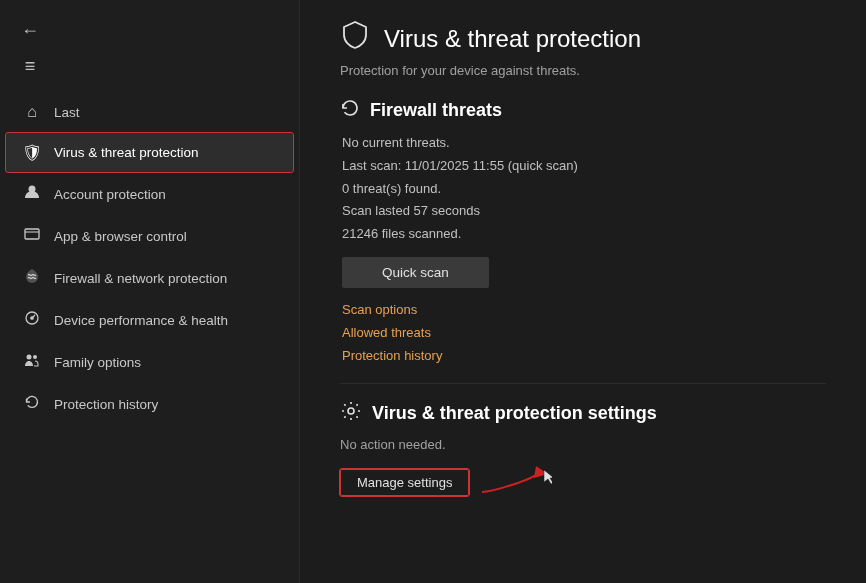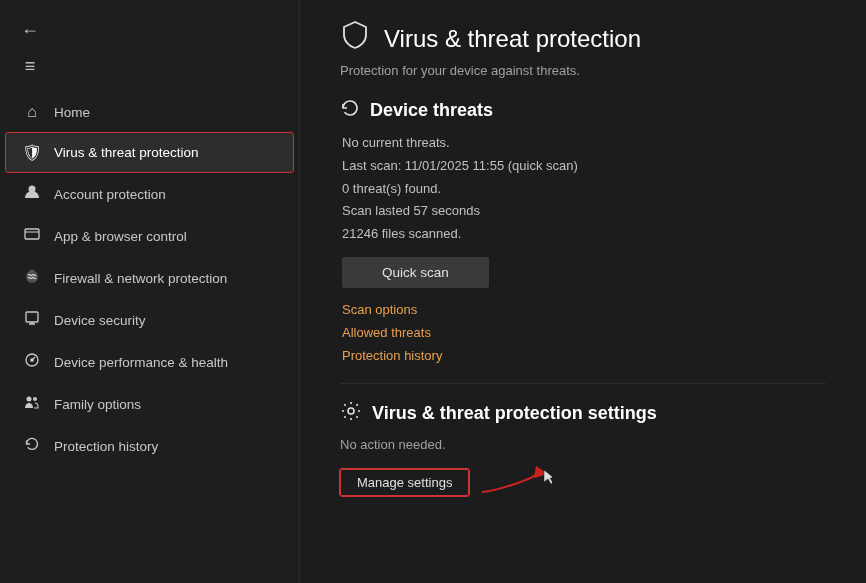--- a/index.html
+++ b/index.html
@@ -208,21 +208,21 @@
 
 <div class="sidebar">
   <div class="sidebar-top-controls">
     <button class="sidebar-icon-btn">←</button>
     <button class="sidebar-icon-btn">≡</button>
   </div>
   <nav class="sidebar-nav">
 
     <div class="nav-item">
       <span class="nav-icon">⌂</span>
-      <span>Home</span>
+      <span>Last</span>
     </div>
 
     <div class="nav-item active">
       <span class="nav-icon">🛡</span>
       <span>Virus &amp; threat protection</span>
     </div>
 
     <div class="nav-item">
       <span class="nav-icon">
         <svg width="16" height="16" viewBox="0 0 16 16" fill="currentColor">
@@ -247,29 +247,20 @@
       <span class="nav-icon">
         <svg width="16" height="16" viewBox="0 0 16 16" fill="currentColor">
             <path d="M8 1 C8 1 2 4 2 9 a6 6 0 0 0 12 0 C14 4 8 1 8 1z" opacity="0.3"></path>
             <path d="M4 7 q1-1 2 0 q1 1 2 0 q1-1 2 0 q1 1 2 0" stroke="currentColor" stroke-width="1.2" fill="none"></path>
             <path d="M4 10 q1-1 2 0 q1 1 2 0 q1-1 2 0 q1 1 2 0" stroke="currentColor" stroke-width="1.2" fill="none"></path>
           </svg>
       </span>
       <span>Firewall &amp; network protection</span>
     </div>
 
-    <div class="nav-item">
-      <span class="nav-icon">
-        <svg width="16" height="16" viewBox="0 0 16 16" fill="currentColor">
-            <rect x="2" y="2" width="12" height="10" rx="1" fill="none" stroke="currentColor" stroke-width="1.3"></rect>
-            <path d="M5 14h6M8 12v2" stroke="currentColor" stroke-width="1.3"></path>
-          </svg>
-      </span>
-      <span>Device security</span>
-    </div>
 
     <div class="nav-item">
       <span class="nav-icon">
         <svg width="16" height="16" viewBox="0 0 16 16" fill="none" stroke="currentColor" stroke-width="1.3">
             <path d="M8 14 a6 6 0 1 1 0-12 a6 6 0 0 1 0 12z"></path>
             <path d="M8 8 L11 5"></path>
             <circle cx="8" cy="8" r="1.2" fill="currentColor"></circle>
           </svg>
       </span>
       <span>Device performance &amp; health</span>
@@ -312,21 +303,21 @@
   <p class="page-subtitle">Protection for your device against threats.</p>
 
   <div class="section">
     <div class="section-header">
       <span class="section-icon">
         <svg width="20" height="20" viewBox="0 0 20 20" fill="none" stroke="#e0e0e0" stroke-width="1.6">
           <path d="M3 10 a7 7 0 1 1 1.5 4.3"></path>
           <path d="M3 6 L3 10 L7 10"></path>
         </svg>
       </span>
-      <h2 class="section-title">Device threats</h2>
+      <h2 class="section-title">Firewall threats</h2>
     </div>
     <div class="section-body">
       <p class="info-text">No current threats.</p>
       <p class="info-text">Last scan: 11/01/2025 11:55 (quick scan)</p>
       <p class="info-text">0 threat(s) found.</p>
       <p class="info-text">Scan lasted 57 seconds</p>
       <p class="info-text">21246 files scanned.</p>
       <button class="quick-scan-btn">Quick scan</button>
       <br>
       <a class="link-text">Scan options</a>

